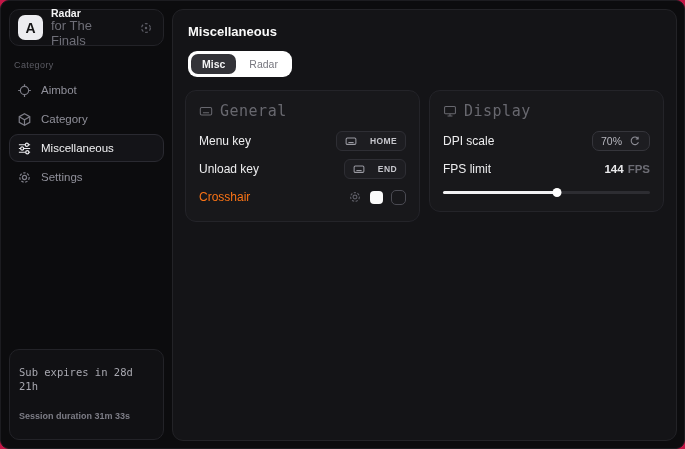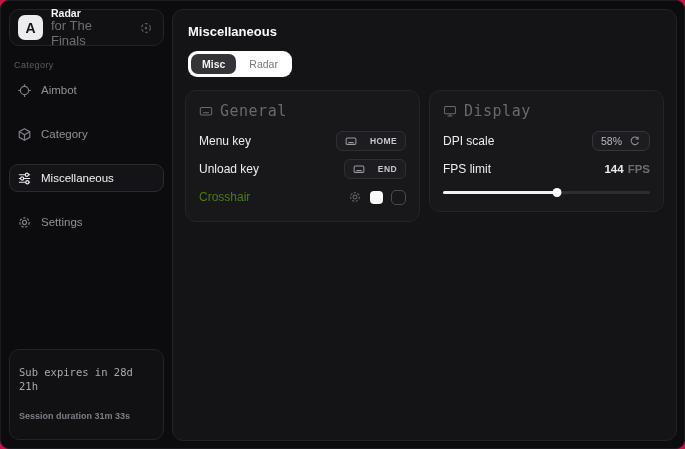--- a/index.html
+++ b/index.html
@@ -44,21 +44,21 @@
   .app-sub  { color:#6e6e77; font-size:13px; }
   .icon-btn {
     width:18px; height:18px; border:none; background:transparent;
     color:#5d5d66; display:flex; align-items:center; justify-content:center;
     cursor:pointer; padding:0;
   }
   .cat-label {
     color:#5c5c64; font-size:9px; letter-spacing:.4px;
     margin:14px 0 6px 5px;
   }
-  .nav { display:flex; flex-direction:column; gap:16px; }
+  .nav { display:flex; flex-direction:column; gap:1px; }
   .nav-item {
     display:flex; align-items:center; gap:9px;
     height:28px; padding:0 7px;
     border:1px solid transparent; border-radius:9px;
     color:#90909a; font-size:11.5px;
     cursor:pointer;
   }
   .nav-item svg { color:#7c7c86; }
   .nav-item.selected {
     background:#141418;
@@ -126,21 +126,21 @@
     font-family:"DejaVu Sans Mono", monospace;
     font-size:15px; letter-spacing:.5px;
     margin-bottom:10px;
   }
   .row {
     display:flex; align-items:center; justify-content:space-between;
     min-height:22px;
     margin-top:6px;
   }
   .row-label { color:#ededef; font-size:12px; font-weight:normal; }
-  .row-label.disabled { color:#4d7c0f;text-align:right; }
+  .row-label.disabled { color:#f97316;text-align:right; }
   .key-btn {
     display:inline-flex; align-items:center; gap:13px;
     background:#1d1d21;
     border:1px solid #2e2e34;
     border-radius:6px;
     padding:3px 8px;
     color:#c6c6cc; font-size:8.5px; font-weight:bold; letter-spacing:.4px;
     cursor:pointer; font-family:inherit;
   }
   .key-btn svg { color:#9a9aa2; }
@@ -326,21 +326,21 @@
               <rect x="1.8" y="2.8" width="12.4" height="8.4" rx="1.2"></rect>
               <path d="M8 11.2v2M5.2 13.6h5.6"></path>
             </svg>
           </span>
           <span>Display</span>
         </div>
 
         <div class="row">
           <span class="row-label">DPI scale</span>
           <button class="dpi-btn">
-            <span>58%</span>
+            <span>70%</span>
             <span>
               <svg width="12" height="12" viewBox="0 0 16 16" fill="none" stroke="currentColor" stroke-width="1.4">
                 <path d="M12.6 9.6A5 5 0 1 1 12.1 5"></path>
                 <path d="M12.1 2.2V5.2H9.1"></path>
               </svg>
             </span>
           </button>
         </div>
 
         <div class="row">

